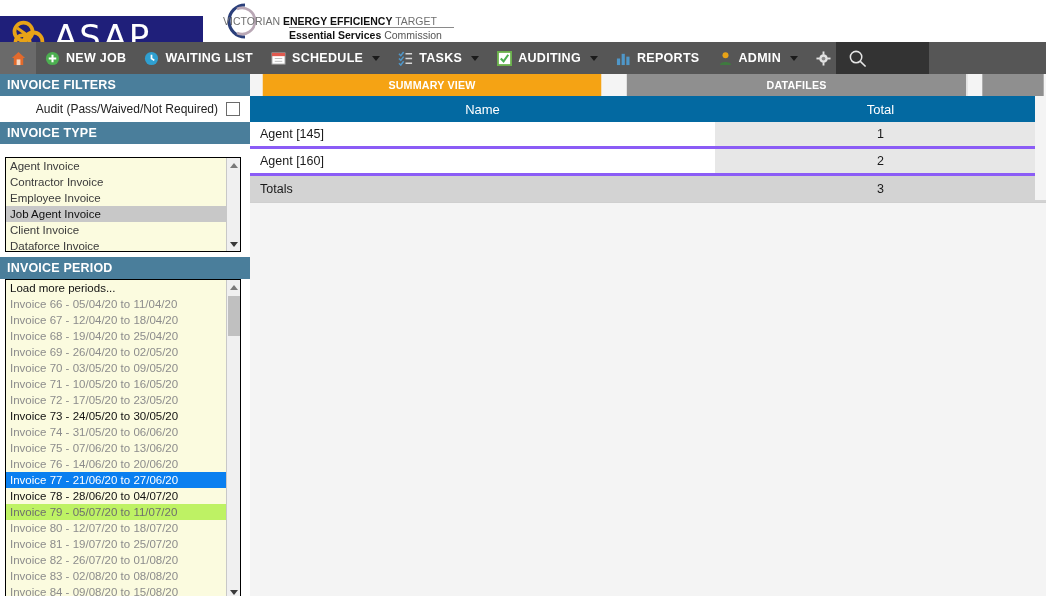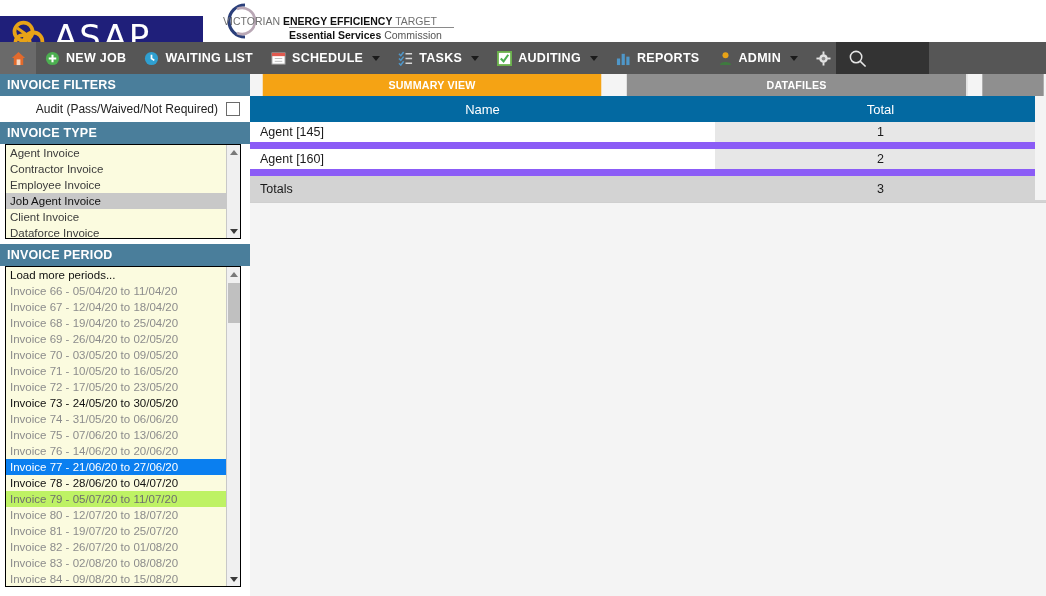--- a/index.html
+++ b/index.html
@@ -65,21 +65,21 @@
     display: flex; align-items: center; padding-left: 7px;
   }
   .filters-body { height: 26px; background: #ffffff; display: flex; align-items: center; justify-content: flex-end; padding-right: 10px; }
   .filters-label { font-size: 12px; color: #222; margin-right: 8px; }
   .chk { width: 14px; height: 14px; border: 1px solid #6b6b6b; background: #fff; }
 
   .listbox {
     background: #fbfbdf; border: 1px solid #000; margin: 0 9px 0 5px;
     position: relative; overflow: hidden;
   }
-  .lb-type { height: 95px; }
+  .lb-type { height: 95px; margin-top: 13px; }
   .lb-period { height: 321px; }
   .lb-inner { position: absolute; left: 0; top: 0; right: 14px; bottom: 0; }
   .opt {
     height: 16px; line-height: 16px; font-size: 11.5px; color: #8c8c8c;
     padding-left: 4px; white-space: nowrap; overflow: hidden;
   }
   .lb-type .opt { color: #3b3b3b; }
   .opt.dark { color: #111; }
   .opt.sel-gray { background: #c8c8c8; color: #111; }
   .opt.sel-blue { background: #0a7ff0; color: #ffffff; }
@@ -111,21 +111,21 @@
   .tab-w1 { width: 364px; }
   .tab-w2 { width: 366px; border-right: 1px solid #ffffff; }
   .tab-w3 { width: 66px; }
 
   .thead { display: flex; height: 26px; background: #0369a1; }
   .th {
     color: #ffffff; font-size: 13px; display: flex; align-items: center; justify-content: center;
   }
   .th-name { width: 465px; }
   .th-total { width: 331px; }
-  .trow { display: flex; height: 27px; border-bottom: 7px solid #8b5cf6; }
+  .trow { display: flex; height: 27px; border-bottom: 3px solid #8b5cf6; }
   .td-name {
     width: 465px; background: #ffffff; display: flex; align-items: center;
     padding-left: 10px; font-size: 12.5px; color: #1a1a1a;
   }
   .td-total {
     width: 331px; background: #e7e7e7; display: flex; align-items: center; justify-content: center;
     font-size: 12.5px; color: #1a1a1a;
   }
   .trow.totals .td-name, .trow.totals .td-total { background: #d3d3d3; }
   .trow.totals { border-bottom: 1px solid #cfcfcf; }

